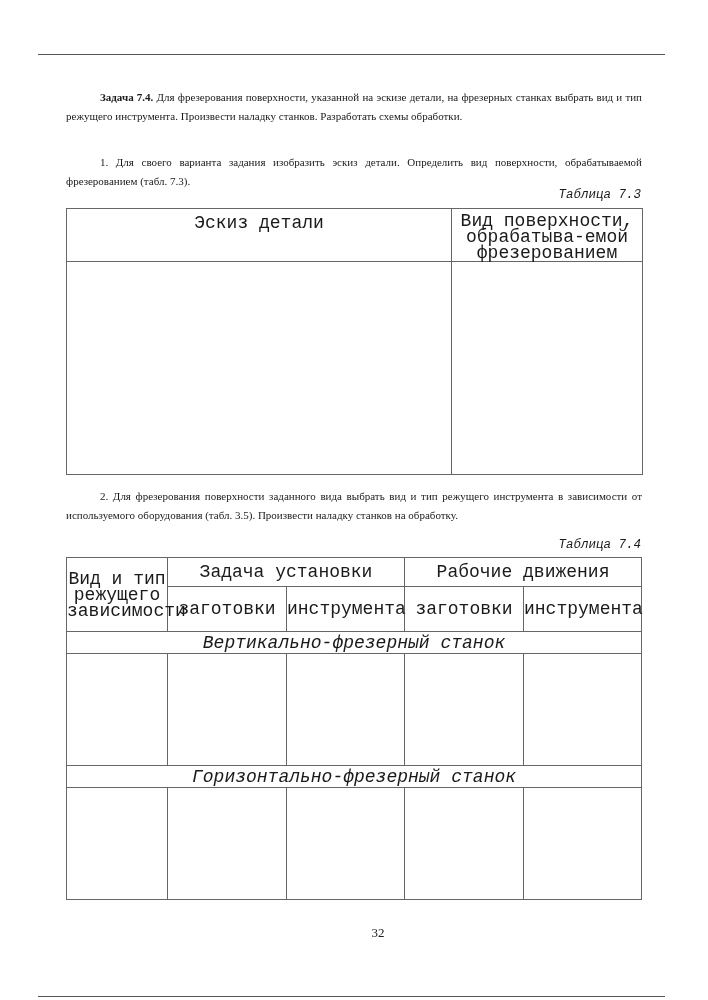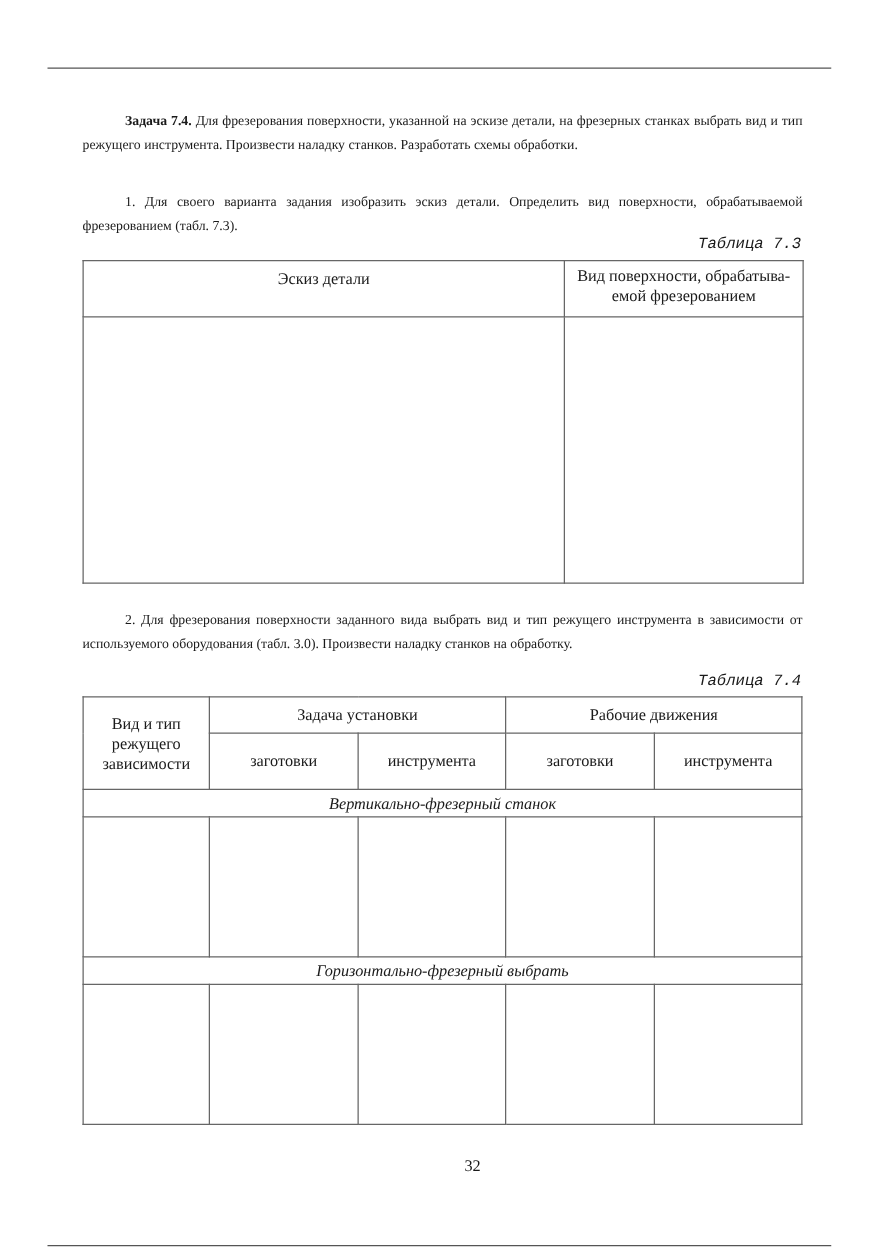--- a/index.html
+++ b/index.html
@@ -17,21 +17,21 @@
       font-size: 11px; line-height: 19px; text-align: justify;
     }
     .para .indent { display: inline-block; width: 34px; }
     .para b { font-weight: bold; }
     .tcaption {
       position: absolute; right: 67px; font-size: 12.5px; font-style: italic; font-family: Liberation Mono, monospace;
     }
 
     table.grid {
       position: absolute; left: 66px; border-collapse: collapse;
-      table-layout: fixed; font-size: 13px;
+      table-layout: fixed; font-size: 18px; font-family: Liberation Mono, monospace;
     }
     table.grid td {
       border: 1.3px solid #666; padding: 0; text-align: center; vertical-align: middle;
       line-height: 16px;
     }
     table.grid td.top { vertical-align: top; padding-top: 6px; }
     table.grid td.section { font-style: italic; }
 
     .pagenum {
       position: absolute; top: 925px; left: 0; width: 708px; text-align: center;
@@ -65,21 +65,21 @@
     <td class="top" style="padding-top:4px;">Вид поверхности, обрабатыва-емой фрезерованием</td>
   </tr>
   <tr style="height:213px;">
     <td></td>
     <td></td>
   </tr>
 </tbody>
   </table>
 
 <div class="para" style="top:487px;">
-  <span class="indent"></span><span>2. Для фрезерования поверхности заданного вида выбрать вид и тип режущего инструмента в зависимости от используемого оборудования (табл. 3.0). Произвести наладку станков на обработку.</span>
+  <span class="indent"></span><span>2. Для фрезерования поверхности заданного вида выбрать вид и тип режущего инструмента в зависимости от используемого оборудования (табл. 3.5). Произвести наладку станков на обработку.</span>
 </div>
 
 <div class="tcaption" style="top:538px;">Таблица 7.4</div>
 
 <table class="grid" style="top:557px; width:575px;">
   <colgroup>
     <col style="width:101px">
       <col style="width:119px">
       <col style="width:118px">
       <col style="width:119px">
@@ -101,21 +101,21 @@
     <td colspan="5" class="section">Вертикально-фрезерный станок</td>
   </tr>
   <tr style="height:112px;">
     <td></td>
     <td></td>
     <td></td>
     <td></td>
     <td></td>
   </tr>
   <tr style="height:22px;">
-    <td colspan="5" class="section">Горизонтально-фрезерный выбрать</td>
+    <td colspan="5" class="section">Горизонтально-фрезерный станок</td>
   </tr>
   <tr style="height:112px;">
     <td></td>
     <td></td>
     <td></td>
     <td></td>
     <td></td>
   </tr>
 </tbody>
   </table>

